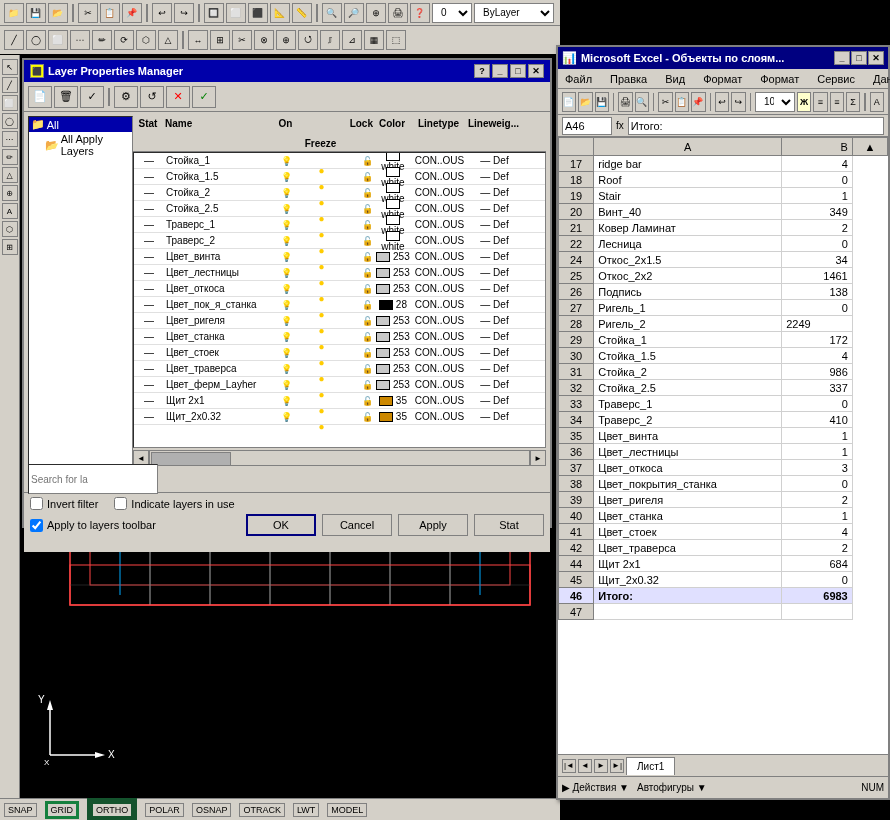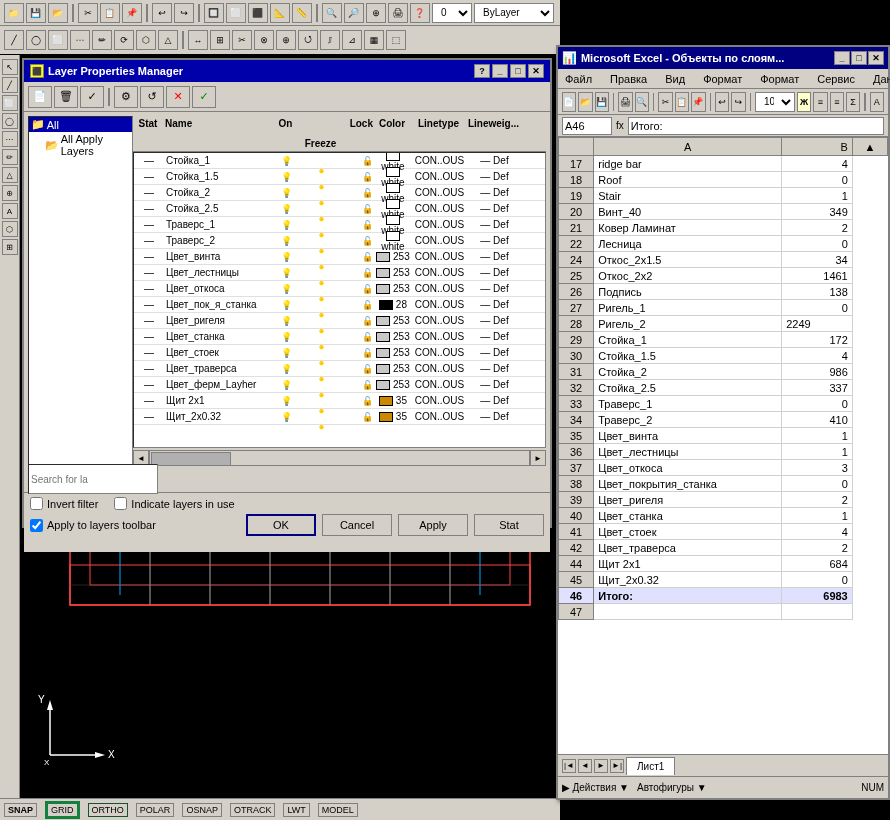--- a/index.html
+++ b/index.html
@@ -383,23 +383,23 @@
       <line x1="30" y1="700" x2="80" y2="700" stroke="white" stroke-width="1.5"></line>
       <polygon points="30,645 27,655 33,655" fill="white"></polygon>
       <polygon points="85,700 75,697 75,703" fill="white"></polygon>
       <text x="18" y="648" fill="white" font-size="10">Y</text>
       <text x="88" y="703" fill="white" font-size="10">X</text>
       <text x="24" y="710" fill="white" font-size="8">X</text>
     </svg>
   </div>
 
   <div class="status-bar">
-    <span style="font-size:9px; border:1px solid #808080; padding:1px 3px; cursor:pointer;font-weight:bold;">SNAP</span>
+    <span style="font-size:9px; border:1px solid #808080; padding:1px 3px; cursor:pointer;">SNAP</span>
     <span style="font-size:9px; border:3px solid #15803d; padding:1px 3px; cursor:pointer;">GRID</span>
-    <span style="font-size:9px; border:1px solid #14532d; padding:1px 3px; cursor:pointer;">ORTHO</span>
+    <span style="font-size:9px; border:6px solid #14532d; padding:1px 3px; cursor:pointer;">ORTHO</span>
     <span style="font-size:9px; border:1px solid #808080; padding:1px 3px; cursor:pointer;">POLAR</span>
     <span style="font-size:9px; border:1px solid #808080; padding:1px 3px; cursor:pointer;">OSNAP</span>
     <span style="font-size:9px; border:1px solid #808080; padding:1px 3px; cursor:pointer;">OTRACK</span>
     <span style="font-size:9px; border:1px solid #808080; padding:1px 3px; cursor:pointer;">LWT</span>
     <span style="font-size:9px; border:1px solid #808080; padding:1px 3px; cursor:pointer;">MODEL</span>
   </div>
 </div>
 
 <div class="layer-dialog">
   <div class="dialog-titlebar">

